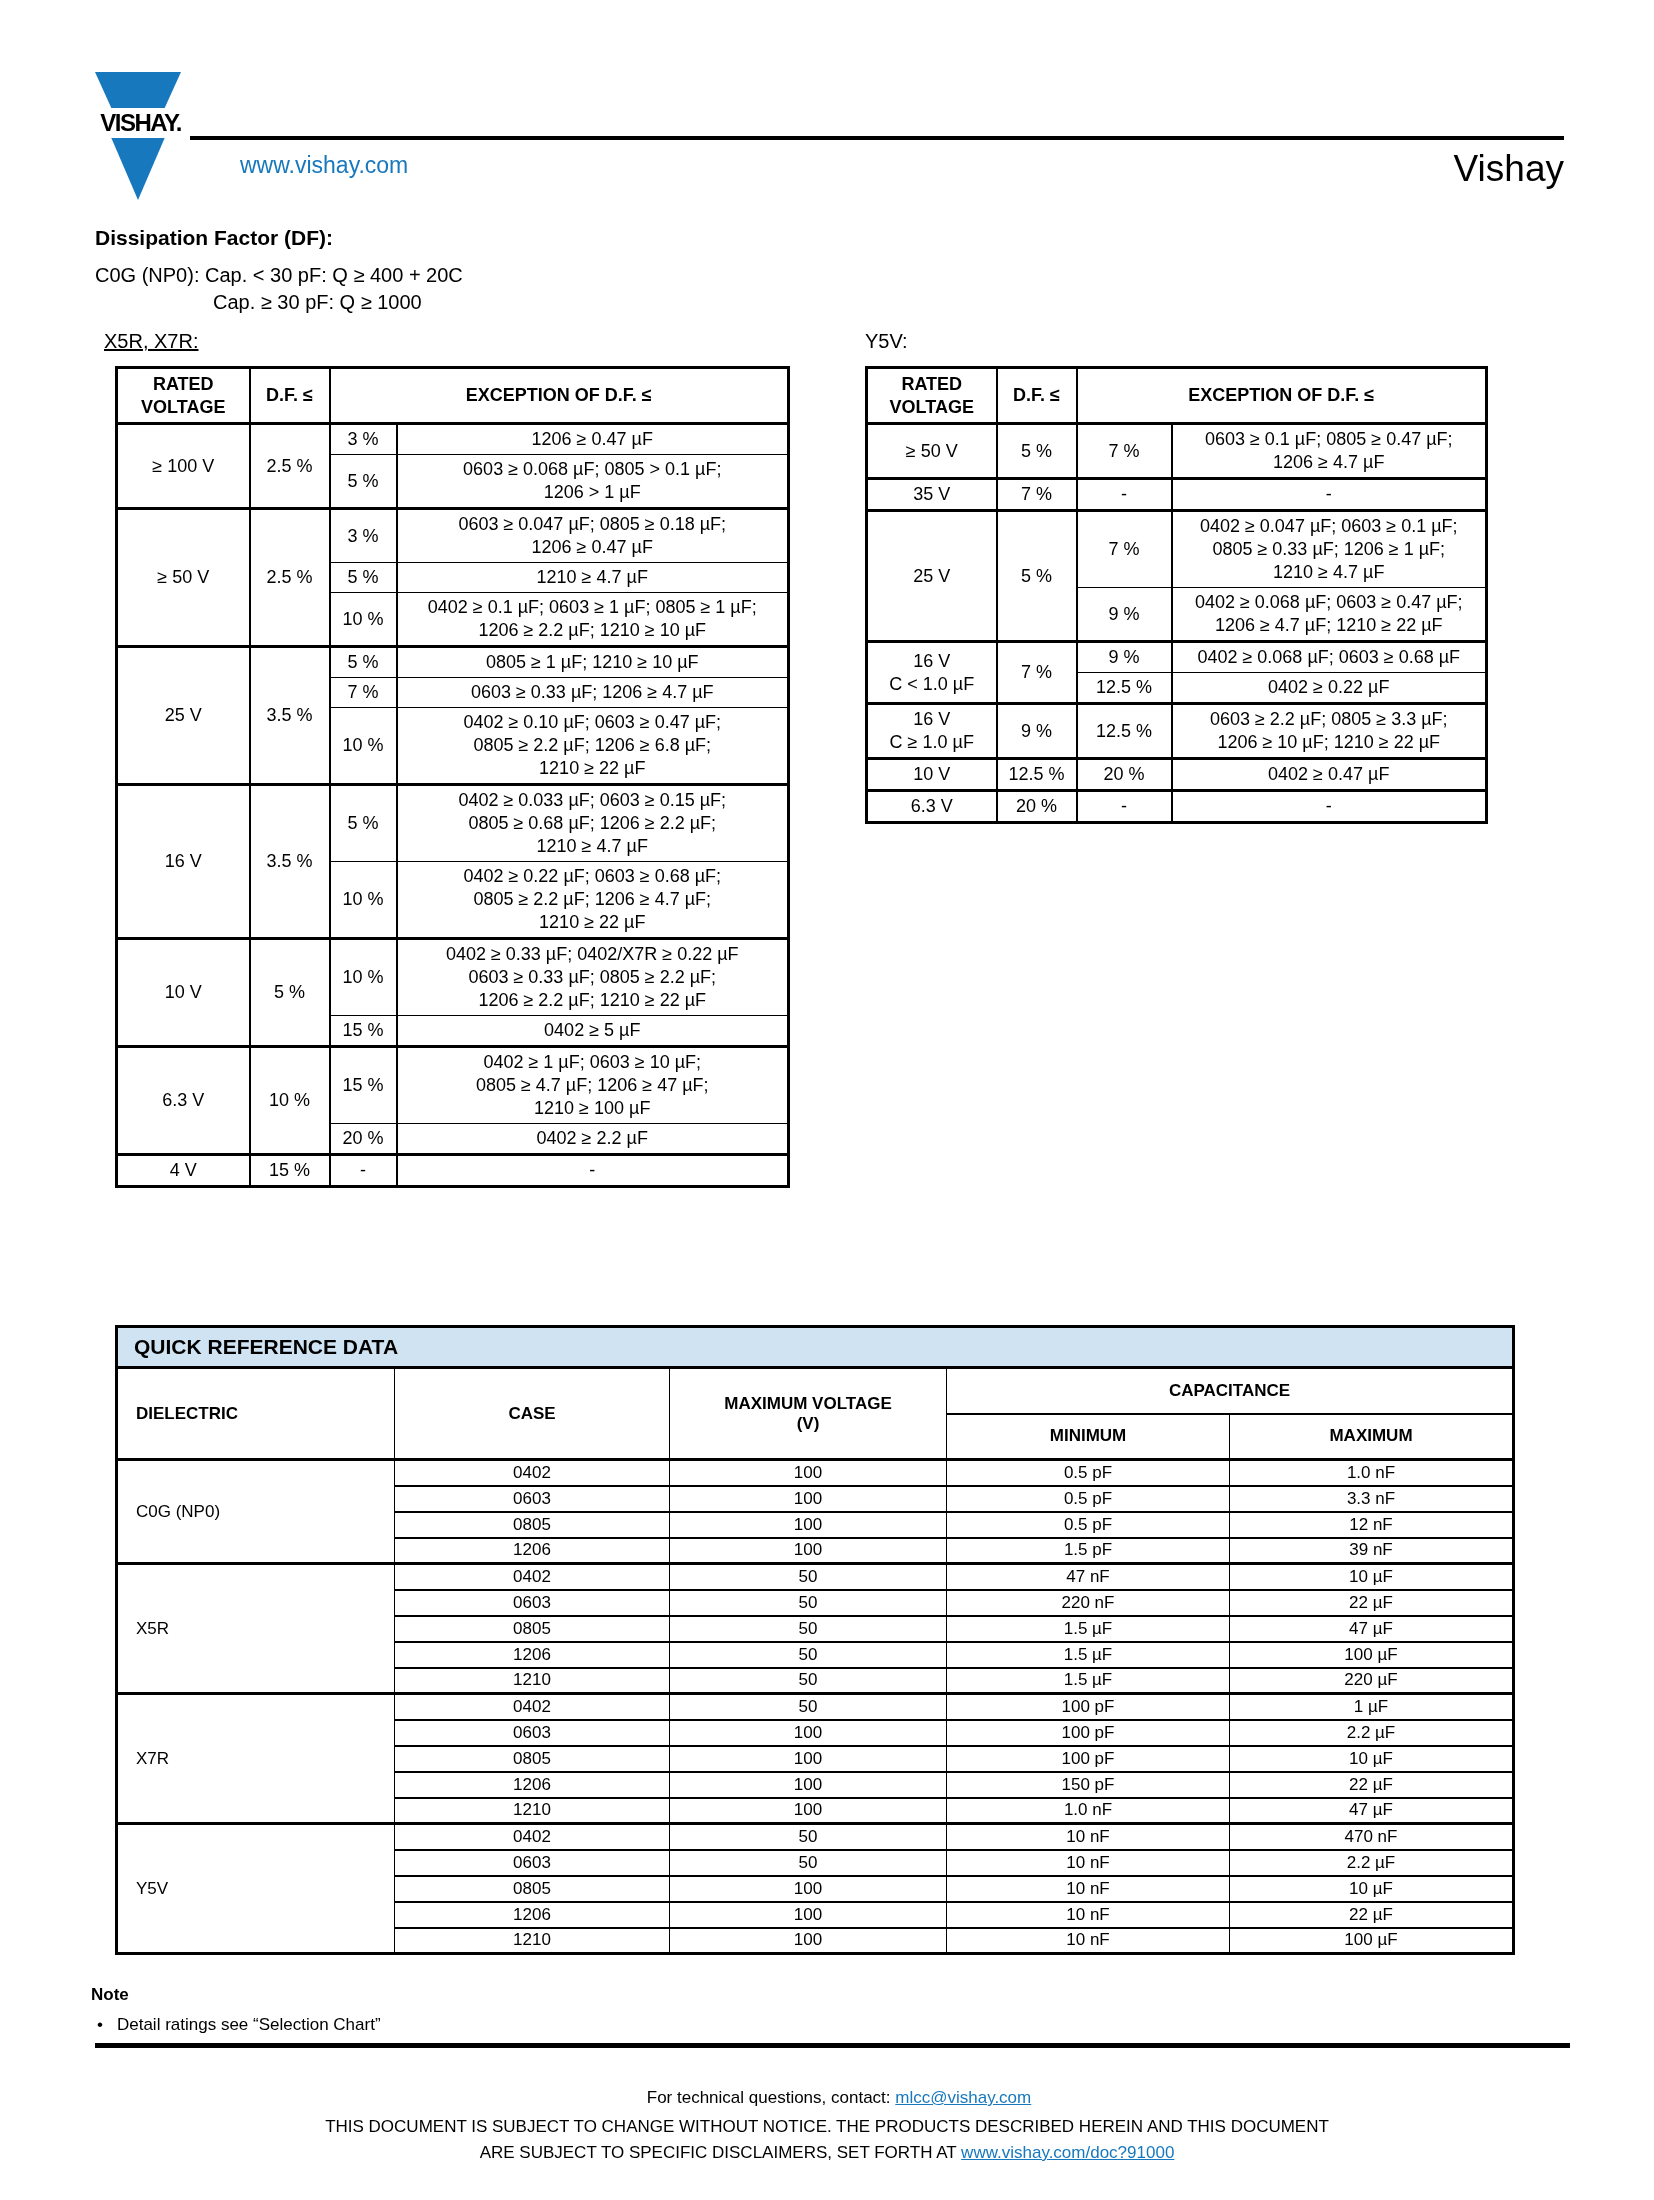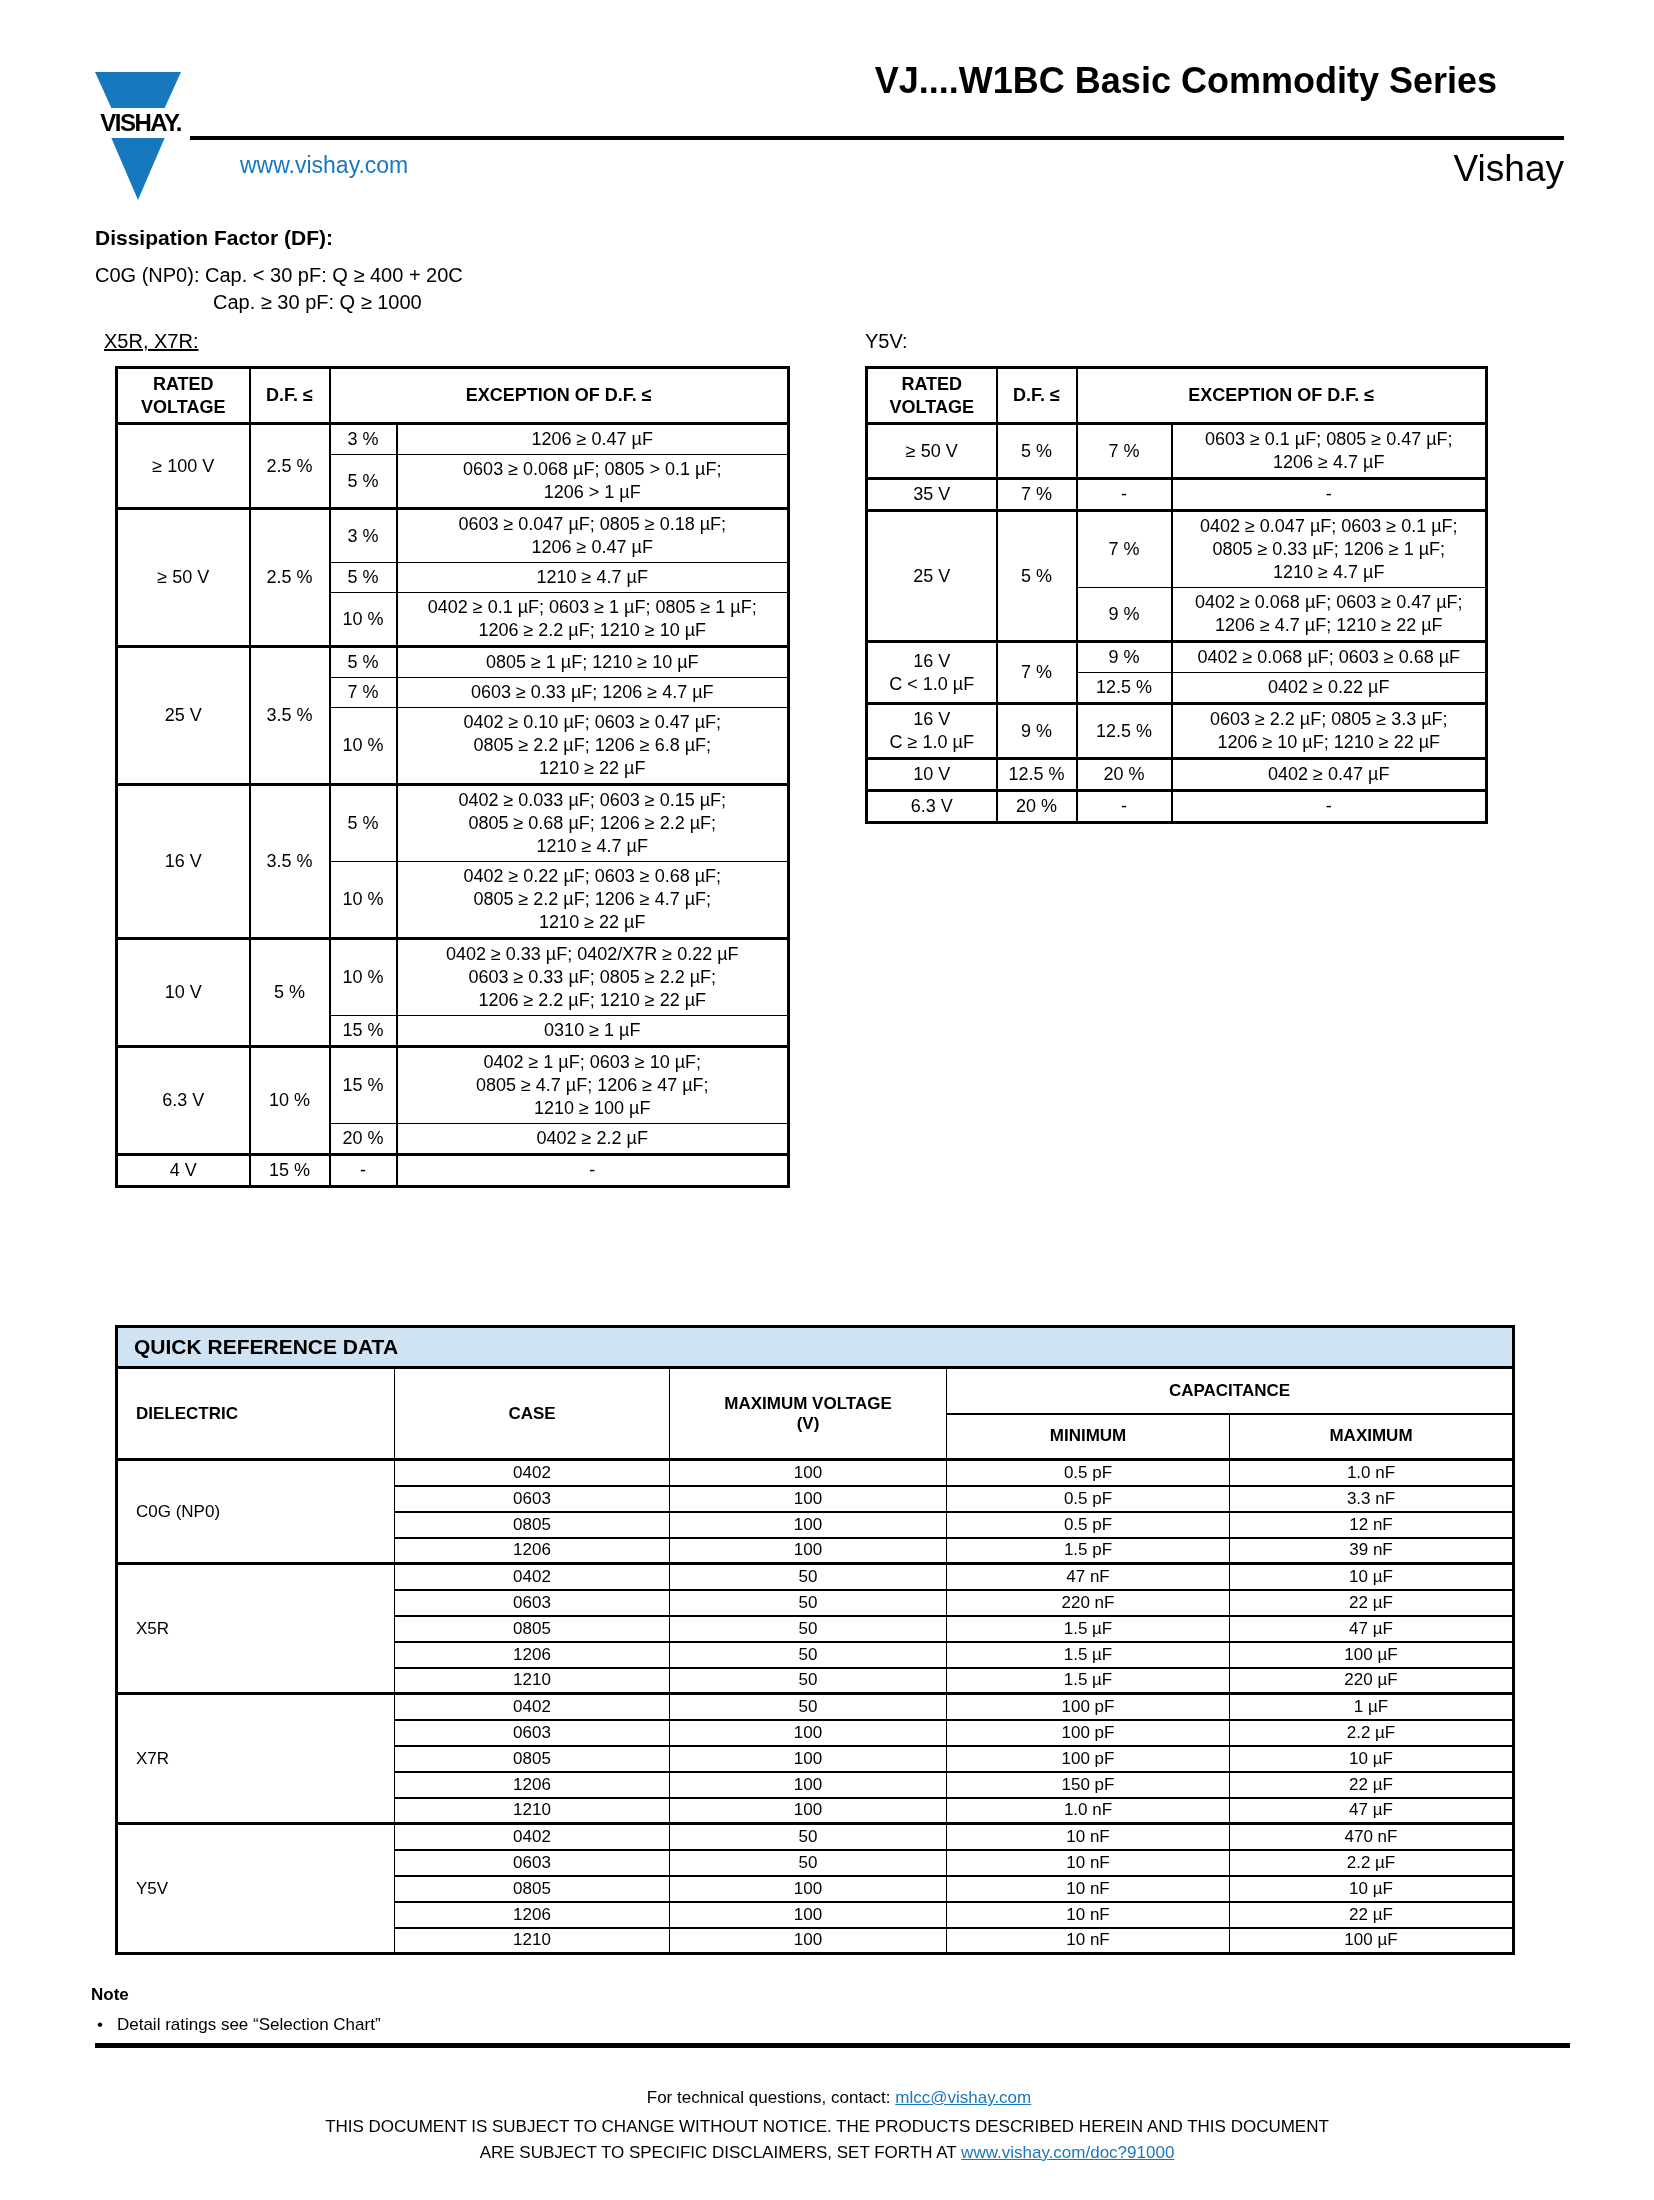--- a/index.html
+++ b/index.html
@@ -57,21 +57,20 @@
 <body>
 
 <div id="page">
 
   <div class="abs" style="left:95px; top:72px; width:86px;">
     <div class="logo-top"></div>
     <div class="logo-word">VISHAY.</div>
     <div class="logo-bottom"></div>
   </div>
 
-  <div class="abs page-title" style="right:157px; top:60px;">VJ....W1BC Basic Commodity Series</div>
   <div class="abs hrule" style="left:190px; top:136px; width:1374px; height:4px;"></div>
   <a class="abs weblink" href="#" style="left:240px; top:152px;">www.vishay.com</a>
   <div class="abs brand" style="right:90px; top:148px;">Vishay</div>
 
   <div class="abs sec-head" style="left:95px; top:226px;">Dissipation Factor (DF):</div>
   <div class="abs df-cond" style="left:95px; top:262px;">
     <div>C0G (NP0): Cap. &lt; 30 pF: Q ≥ 400 + 20C</div>
     <div class="indent">Cap. ≥ 30 pF: Q ≥ 1000</div>
   </div>
 
@@ -154,21 +153,21 @@
         <tr class="gs">
           <td rowspan="2">10 V</td>
           <td rowspan="2">5 %</td>
           <td>10 %</td>
           <td>0402 ≥ 0.33 µF; 0402/X7R ≥ 0.22 µF
 0603 ≥ 0.33 µF; 0805 ≥ 2.2 µF;
 1206 ≥ 2.2 µF; 1210 ≥ 22 µF</td>
         </tr>
         <tr>
           <td>15 %</td>
-          <td>0310 ≥ 1 µF</td>
+          <td>0402 ≥ 5 µF</td>
         </tr>
         <tr class="gs">
           <td rowspan="2">6.3 V</td>
           <td rowspan="2">10 %</td>
           <td>15 %</td>
           <td>0402 ≥ 1 µF; 0603 ≥ 10 µF;
 0805 ≥ 4.7 µF; 1206 ≥ 47 µF;
 1210 ≥ 100 µF</td>
         </tr>
         <tr>

